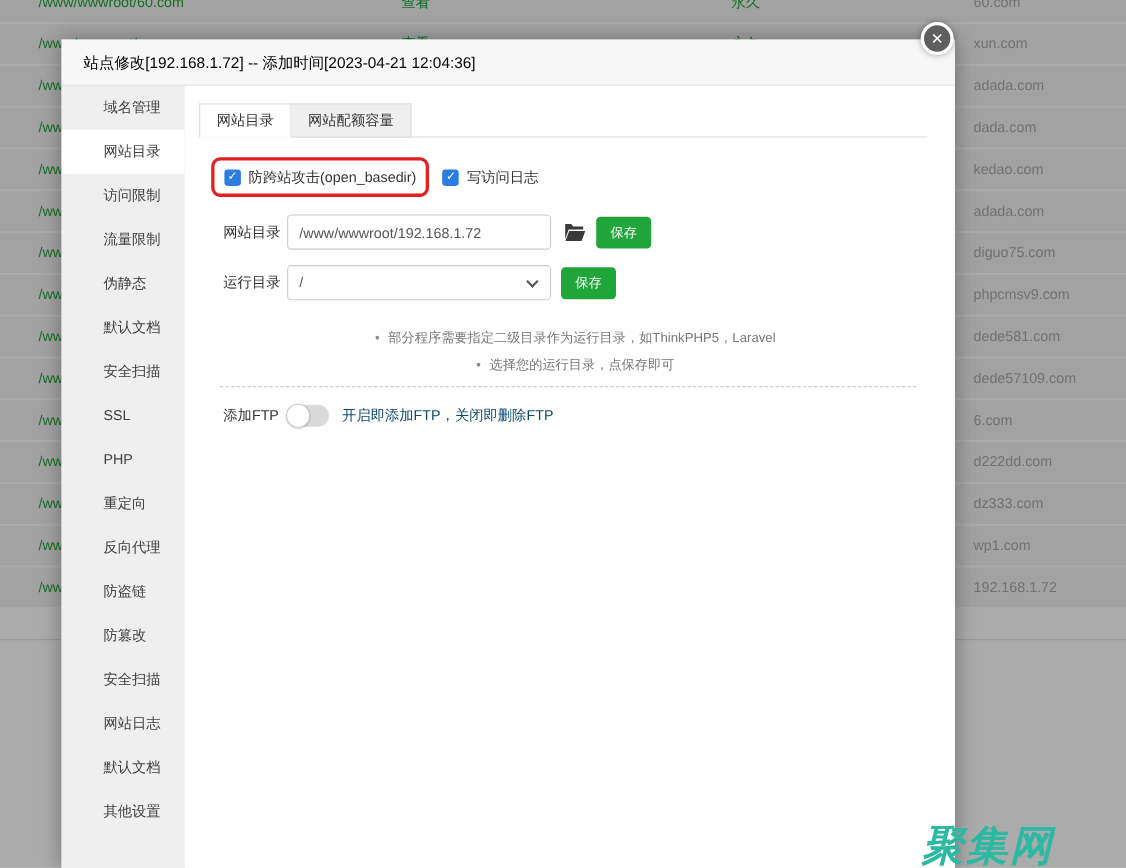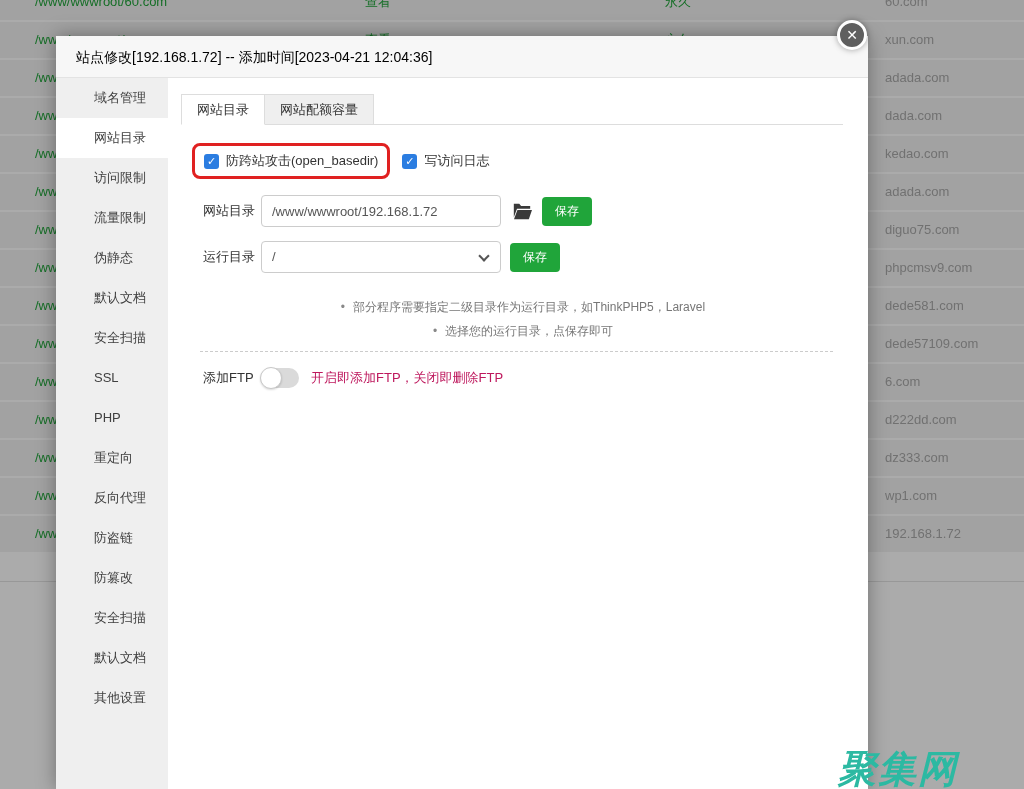--- a/index.html
+++ b/index.html
@@ -76,21 +76,21 @@
   .note-line::before { content:"•"; margin-right:8px; color:#888; }
 
   .dashed-divider { margin:8px 0 0 19px; width:633px; border-top:1px dashed #ccc; }
 
   .ftp-row { display:flex; align-items:center; margin:16px 0 0 22px; }
   .toggle { position:relative; width:38px; height:20px; background:#dadada;
     border-radius:10px; cursor:pointer; flex:none; }
   .toggle .knob { position:absolute; left:-1px; top:-1px; width:22px; height:22px;
     background:#fff; border:1px solid #c8c8c8; border-radius:50%;
     box-shadow:0 1px 2px rgba(0,0,0,.15); }
-  .ftp-hint { margin-left:12px; font-size:13px; color:#be185d; }
+  .ftp-hint { margin-left:12px; font-size:13px; color:#0c4a6e; }
 
   .watermark { position:absolute; left:838px; top:744px; z-index:50;
     font-size:38px; font-weight:bold; font-style:italic; letter-spacing:2px;
     color:#2cb9a2; white-space:nowrap; }
 </style>
 </head>
 <body>
 
 <div class="bg-page">
   <div class="bg-table">
@@ -205,20 +205,21 @@
         <div class="side-item">伪静态</div>
         <div class="side-item">默认文档</div>
         <div class="side-item">安全扫描</div>
         <div class="side-item">SSL</div>
         <div class="side-item">PHP</div>
         <div class="side-item">重定向</div>
         <div class="side-item">反向代理</div>
         <div class="side-item">防盗链</div>
         <div class="side-item">防篡改</div>
         <div class="side-item">安全扫描</div>
+        <div class="side-item">网站日志</div>
         <div class="side-item">默认文档</div>
         <div class="side-item">其他设置</div>
       </div>
 
     <div class="content">
       <div class="tabbar">
 
       <div class="tab active">网站目录</div>
           <div class="tab">网站配额容量</div>
         </div>

